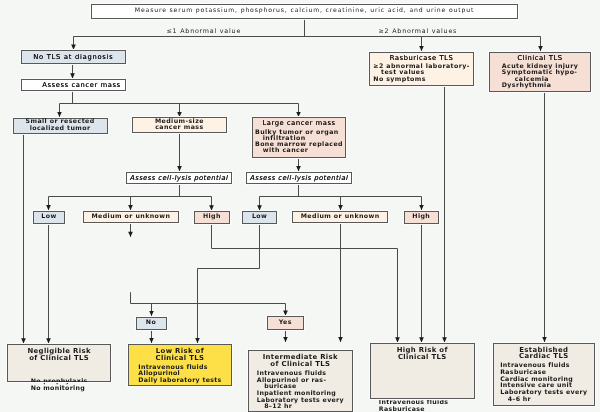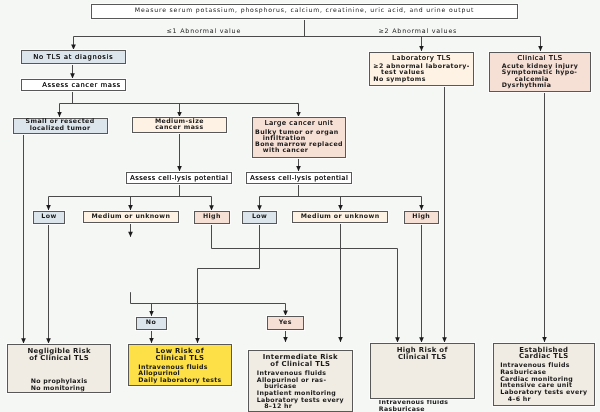--- a/index.html
+++ b/index.html
@@ -17,21 +17,21 @@
         justify-content:center;text-align:center;color:#181818;
         font-size:6.25px;letter-spacing:0.42px;line-height:6.3px;}
   .node .hd{font-weight:bold;white-space:pre-line;}
   .node .bd{font-weight:bold;text-align:left;white-space:pre;
             margin-top:1.6px;}
   
   .n-labtls .hd,.n-clintls .hd,.n-large .hd,.n-patient .hd,
   .n-notls .hd,.n-assessmass .hd,.n-lysis1 .hd,.n-lysis2 .hd{
                  font-weight:normal;font-size:6.75px;letter-spacing:0.55px;
                  color:#141414;text-shadow:0.1px 0 0 #141414;}
-  .n-lysis1 .hd,.n-lysis2 .hd{letter-spacing:0.45px;}
+  .n-lysis1 .hd,.n-lysis2 .hd{letter-spacing:0.45px;font-style:italic;}
   .n-notls .hd{letter-spacing:0.72px;}
   .n-assessmass .hd{letter-spacing:0.6px;}
   .n-labtls .bd,.n-clintls .bd,.n-large .bd,
   .n-patient .bd{margin-top:3px;}
   .n-negligible .hd,.n-lowrisk .hd,.n-inter .hd,
   .n-highrisk .hd,.n-estab .hd{font-size:6.9px;letter-spacing:0.35px;
                                line-height:6.75px;}
   .n-negligible .bd,.n-lowrisk .bd,.n-inter .bd,
   .n-highrisk .bd,.n-estab .bd{margin-top:3.3px;font-size:6.25px;
                                letter-spacing:0.3px;line-height:6.65px;}
@@ -56,21 +56,21 @@
   .n-lysis2    {left:246.4px;top:171.8px;width:105.6px;height:12.1px;background:#fff;letter-spacing:0.26px;}
   .n-low1      {left:33px;  top:211px;  width:32px;   height:13.1px;background:#dce5ec;}
   .n-med1      {left:83px;  top:210.7px;width:95.8px; height:12.8px;background:#fdf2e4;}
   .n-high1     {left:194.2px;top:210.9px;width:35.4px;height:13.2px;background:#f6e0d6;}
   .n-low2      {left:242px; top:211px;  width:35.2px; height:13.1px;background:#dce5ec;}
   .n-med2      {left:292px; top:210.7px;width:96.4px; height:12.8px;background:#fdf2e4;}
   .n-high2     {left:403.6px;top:210.6px;width:35.3px;height:13.5px;background:#f6e0d6;}
   .n-patient   {left:77.4px;top:237.4px;width:105.1px;height:54.6px;background:#fff;}
   .n-no        {left:135.5px;top:316.5px;width:31px;  height:13.3px;background:#dce5ec;}
   .n-yes       {left:266.5px;top:316.3px;width:37.5px;height:13.4px;background:#f6e0d6;}
-  .n-negligible{left:6.8px; top:344px;  width:104.7px;height:49px;background:#f0ece3;font-size:6.5px;letter-spacing:0.32px;line-height:6.65px;gap:14px;}
+  .n-negligible{left:6.8px; top:344px;  width:104.7px;height:38px;background:#f0ece3;font-size:6.5px;letter-spacing:0.32px;line-height:6.65px;gap:14px;}
   .n-lowrisk   {left:127.6px;top:343.6px;width:104.7px;height:42px;background:#fde047;font-size:6.5px;letter-spacing:0.32px;line-height:6.65px;}
   .n-inter     {left:247.8px;top:350px;width:105px; height:61.9px;background:#f0ece3;font-size:6.5px;letter-spacing:0.32px;line-height:6.65px;}
   .n-highrisk  {left:369.6px;top:343px; width:105.4px;height:56px;  background:#f0ece3;font-size:6.5px;letter-spacing:0.32px;line-height:6.65px;gap:36px;}
   .n-estab     {left:493px; top:342.5px;width:101.5px;height:63.5px;background:#f0ece3;font-size:6.5px;letter-spacing:0.32px;line-height:6.65px;}
 </style>
 </head>
 <body>
 
 <div id="stage">
   <svg class="edges" viewBox="0 0 600 412">
@@ -125,21 +125,21 @@
   </div>
 
   <div class="edgelabel lbl-le1">≤1 Abnormal value</div>
   <div class="edgelabel lbl-ge2">≥2 Abnormal values</div>
 
   <div class="node n-notls">
     <span class="hd">No TLS at diagnosis</span>
   </div>
 
   <div class="node n-labtls">
-    <span class="hd">Laboratory TLS</span>
+    <span class="hd">Rasburicase TLS</span>
     <span class="bd">≥2 abnormal laboratory-
    test values
 No symptoms</span>
   </div>
 
   <div class="node n-clintls">
     <span class="hd">Clinical TLS</span>
     <span class="bd">Acute kidney injury
 Symptomatic hypo-
      calcemia
@@ -154,21 +154,21 @@
     <span class="hd">Small or resected
 localized tumor</span>
   </div>
 
   <div class="node n-medium">
     <span class="hd">Medium-size
 cancer mass</span>
   </div>
 
   <div class="node n-large">
-    <span class="hd">Large cancer unit</span>
+    <span class="hd">Large cancer mass</span>
     <span class="bd">Bulky tumor or organ
    infiltration
 Bone marrow replaced
    with cancer</span>
   </div>
 
   <div class="node n-lysis1">
     <span class="hd">Assess cell-lysis potential</span>
   </div>
   <div class="node n-lysis2">

